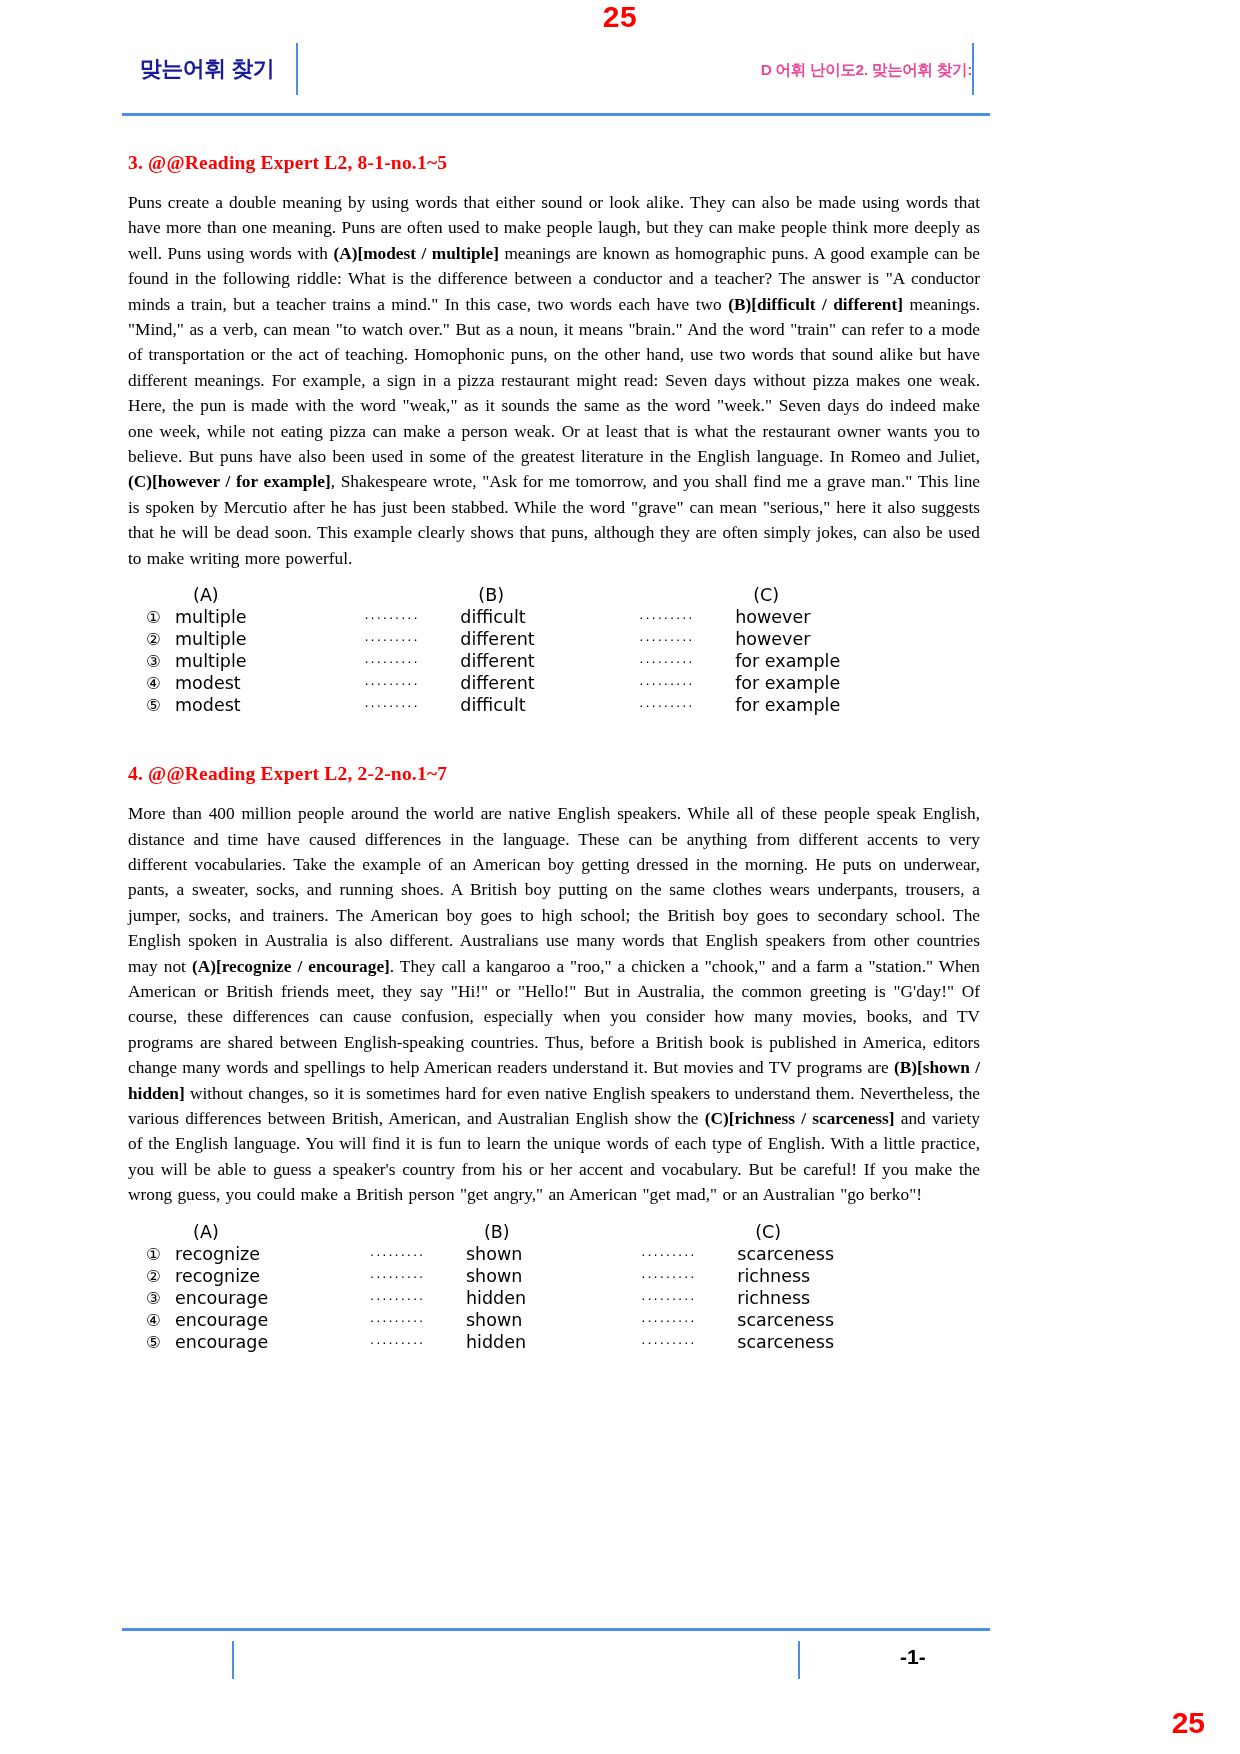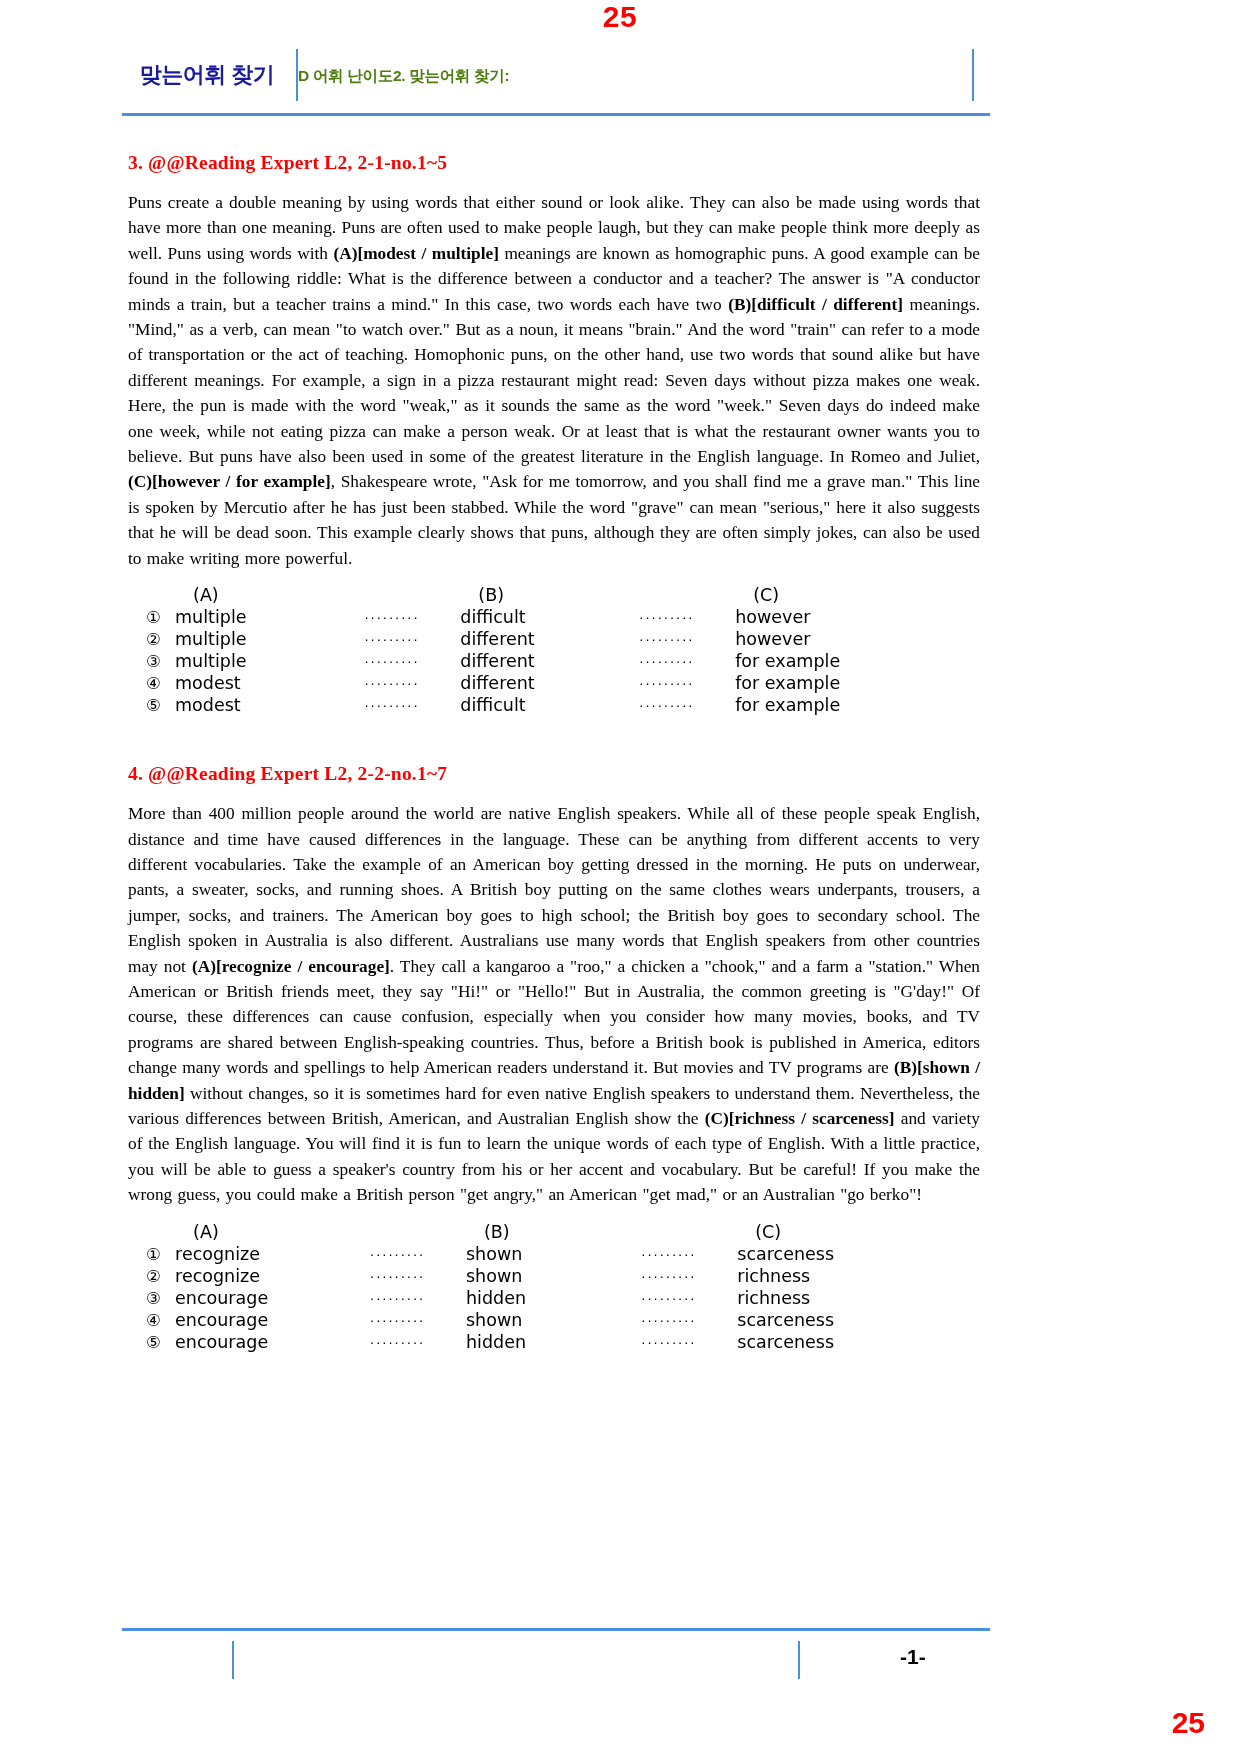--- a/index.html
+++ b/index.html
@@ -35,21 +35,21 @@
     font-family: "Liberation Sans", "DejaVu Sans", sans-serif;
     font-weight: bold;
     font-size: 30px;
     line-height: 34px;
     letter-spacing: 0.5px;
   }
 
   
   .header {
     position: absolute;
-    top: 44px;
+    top: 38px;
     left: 128px;
     width: 862px;
     height: 62px;
     display: flex;
     align-items: center;
   }
   .header-title {
     width: 158px;
     text-align: center;
     color: #1a1a9c;
@@ -60,22 +60,22 @@
     white-space: nowrap;
   }
   .header-divider {
     width: 2px;
     height: 52px;
     background: #4a90e2;
     margin: 0 0 0 10px;
   }
   .header-sub {
     flex: 1;
-    text-align: left;
-    color: #4d7c0f;
+    text-align: right;
+    color: #ec4899;
     font-family: "Liberation Sans", "DejaVu Sans", sans-serif;
     font-weight: bold;
     font-size: 15.5px;
     line-height: 27px;
     letter-spacing: -0.3px;
   }
   .header-sub .line { display: block; white-space: nowrap; }
   .header-divider-right {
     width: 2px;
     height: 52px;
@@ -216,21 +216,21 @@
       <span class="line">D 어휘 난이도2. 맞는어휘 찾기:</span>
     </div>
     <div class="header-divider-right"></div>
   </div>
 
   <div class="rule-top"></div>
 
   <div class="content">
 
     <div>
-      <div class="q-heading">3. @@Reading Expert L2, 2-1-no.1~5</div>
+      <div class="q-heading">3. @@Reading Expert L2, 8-1-no.1~5</div>
       <div class="passage">Puns create a double meaning by using words that either sound or look alike. They can also be made using words that have more than one meaning. Puns are often used to make people laugh, but they can make people think more deeply as well. Puns using words with <b>(A)[modest / multiple]</b> meanings are known as homographic puns. A good example can be found in the following riddle: What is the difference between a conductor and a teacher? The answer is "A conductor minds a train, but a teacher trains a mind." In this case, two words each have two <b>(B)[difficult / different]</b> meanings. "Mind," as a verb, can mean "to watch over." But as a noun, it means "brain." And the word "train" can refer to a mode of transportation or the act of teaching. Homophonic puns, on the other hand, use two words that sound alike but have different meanings. For example, a sign in a pizza restaurant might read: Seven days without pizza makes one weak. Here, the pun is made with the word "weak," as it sounds the same as the word "week." Seven days do indeed make one week, while not eating pizza can make a person weak. Or at least that is what the restaurant owner wants you to believe. But puns have also been used in some of the greatest literature in the English language. In Romeo and Juliet, <b>(C)[however / for example]</b>, Shakespeare wrote, "Ask for me tomorrow, and you shall find me a grave man." This line is spoken by Mercutio after he has just been stabbed. While the word "grave" can mean "serious," here it also suggests that he will be dead soon. This example clearly shows that puns, although they are often simply jokes, can also be used to make writing more powerful.</div>
       <table class="choices">
         <thead>
           <tr class="hdr">
             <td class="c-num"></td>
             <td class="c-a">(A)</td>
             <td class="c-dots1"></td>
             <td class="c-b">(B)</td>
             <td class="c-dots2"></td>
             <td class="c-c">(C)</td>

